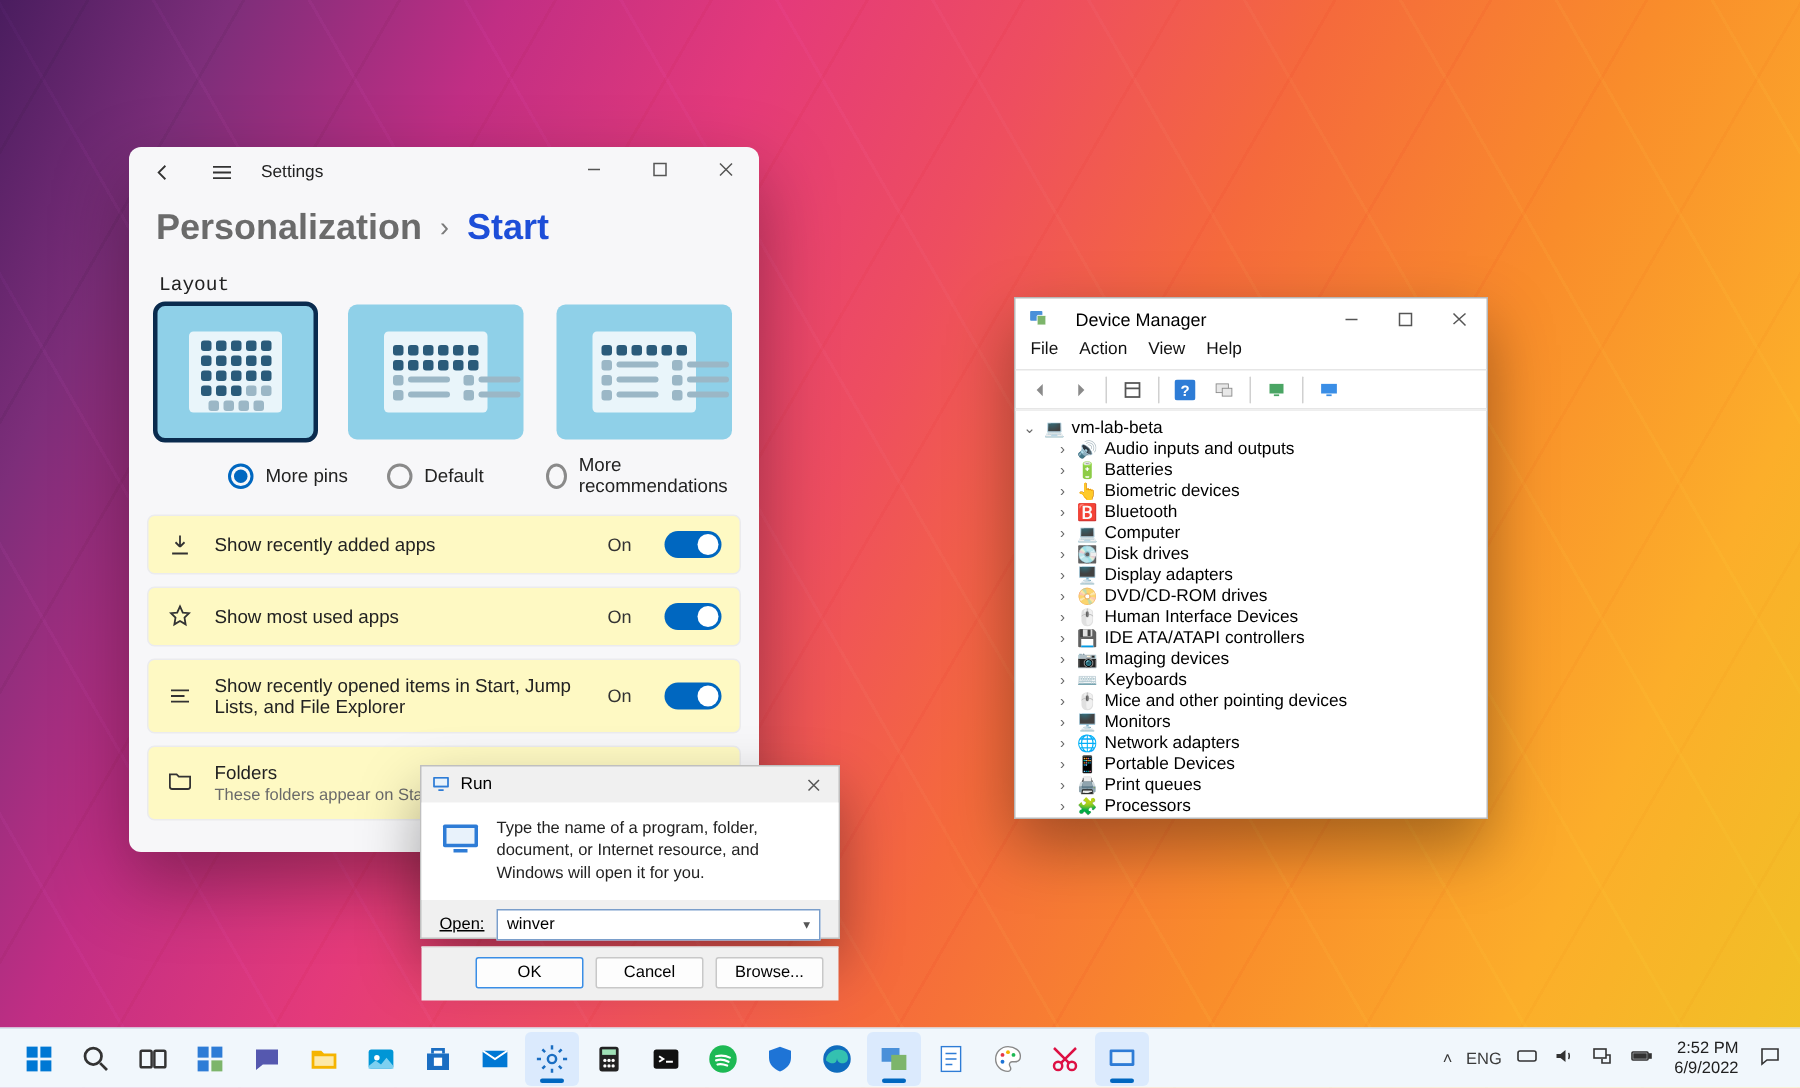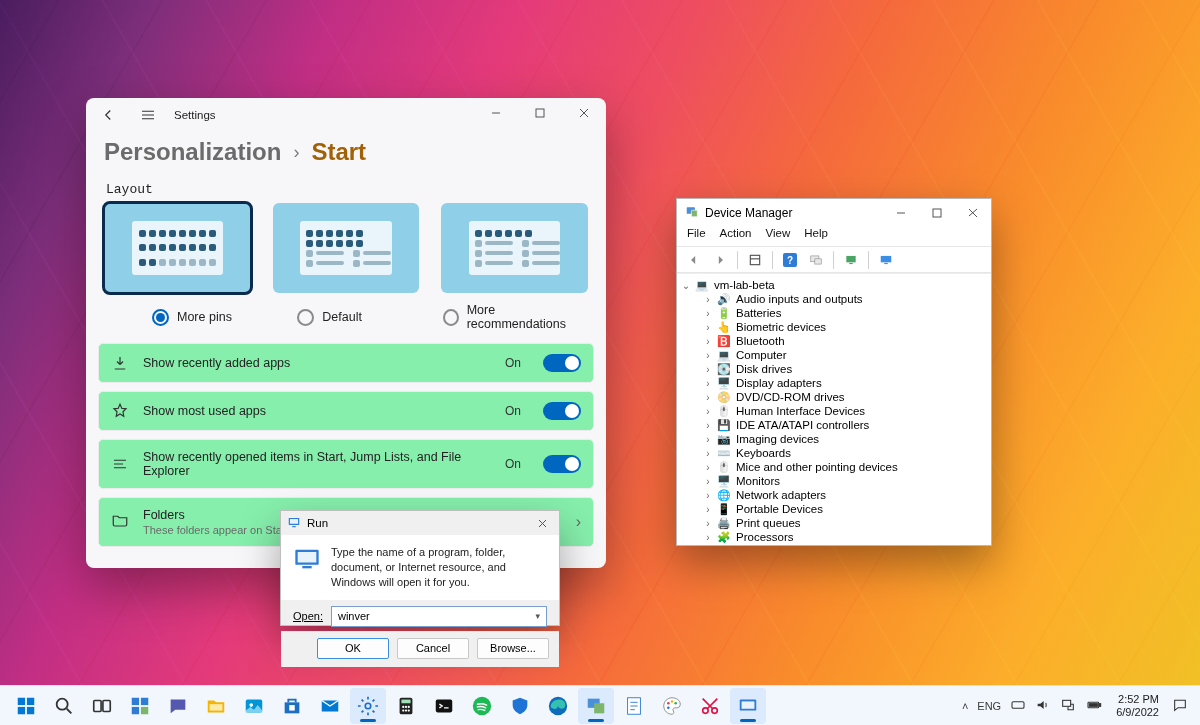--- a/index.html
+++ b/index.html
@@ -21,46 +21,46 @@
       repeating-linear-gradient(-60deg, rgba(0,0,0,.05) 0 2px, transparent 2px 90px);
     mix-blend-mode: overlay;
   }
 
   
   .window { position: absolute; background: #fff; border-radius: 8px; box-shadow: 0 20px 50px rgba(0,0,0,.35); }
   .win-controls { position: absolute; top: 0; right: 0; display: flex; }
   .win-btn { width: 44px; height: 30px; display:flex; align-items:center; justify-content:center; color:#555; }
 
   
-  #settings { left: 86px; top: 98px; width: 520px; height: 470px; background:#f7f7f9; }
+  #settings { left: 86px; top: 98px; width: 420px; height: 470px; background:#f7f7f9; }
   #settings .titlebar { height: 34px; display:flex; align-items:center; gap:12px; padding-left:8px; }
   #settings .tb-btn { width:28px; height:28px; display:flex; align-items:center; justify-content:center; color:#333; border-radius:4px;}
   #settings .app-name { font-size:11.5px; color:#222; }
   #settings .breadcrumb { padding: 6px 18px 2px; display:flex; align-items:baseline; gap:12px; }
-  #settings .breadcrumb .bc { font-size:24px; font-weight:600; color:#a16207; }
+  #settings .breadcrumb .bc { font-size:24px; font-weight:600; color:#1d4ed8; }
   #settings .breadcrumb .bc.parent { color:#6b6b6b; }
   #settings .breadcrumb .chev { color:#7a7a7a; font-size:18px; position:relative; top:-2px;}
   #settings .section-label { padding: 14px 20px 6px; font-size:13px; color:#222;font-family:Liberation Mono, monospace; }
   #settings .layouts { display:flex; gap:22px; padding: 0 18px; }
   .layout-card { flex:1; background:#8fd0e8; border-radius:6px; padding:10px; display:flex; align-items:center; justify-content:center; height:90px; position:relative;}
   .layout-card.selected { outline:3px solid #0a2b4e; outline-offset:-1px;}
   .layout-card .inner { background:#e9f5fa; width:72%; height:76%; border-radius:3px; display:flex; align-items:center; justify-content:center; padding:6px; gap:3px; flex-wrap:wrap; }
   .dot { width:7px; height:7px; background:#2a5b7a; border-radius:2px; }
   .dot.light { background:#9bb7c6; }
   .layout-card.v2 .inner, .layout-card.v3 .inner { flex-direction:column; align-items:flex-start; }
   .rowline { height:4px; background:#9bb7c6; border-radius:2px; }
   .rowitem { display:flex; align-items:center; gap:3px;}
 
   #settings .radios { display:flex; padding: 10px 18px 4px; margin-left: 48px; }
   #settings .radio { flex:1; display:flex; align-items:center; gap:8px; font-size:12.5px; color:#222;}
   .rdisc { width:17px; height:17px; border-radius:50%; border:2px solid #0067c0; display:inline-flex; align-items:center; justify-content:center;}
   .rdisc.off { border-color:#8a8a8a;}
   .rdisc .pip { width:9px; height:9px; border-radius:50%; background:#0067c0; }
 
-  .card { margin: 8px 12px 0; background:#86efac; border:1px solid #ebebee; border-radius:5px; padding:10px 12px; display:flex; align-items:center; gap:14px;}
+  .card { margin: 8px 12px 0; background:#fef9c3; border:1px solid #ebebee; border-radius:5px; padding:10px 12px; display:flex; align-items:center; gap:14px;}
   .card .ic { width:18px; height:18px; color:#333; display:flex; align-items:center; justify-content:center;}
   .card .lbl { font-size:12.5px; color:#222; flex:1; }
   .card .sub { font-size:11px; color:#6a6a6a; margin-top:2px;}
   .card .state { font-size:12px; color:#333; margin-right:8px;}
   .toggle { width:38px; height:18px; background:#0067c0; border-radius:10px; position:relative;}
   .toggle::after { content:""; position:absolute; right:2px; top:2px; width:14px; height:14px; background:#fff; border-radius:50%; }
 
   
   #run { left: 280px; top: 510px; width: 280px; height: 116px; background:#f0f0f0; border-radius:0; box-shadow: 0 18px 40px rgba(0,0,0,.35); border:1px solid #bfbfbf;}
   #run .titlebar { height:24px; display:flex; align-items:center; padding-left:6px; gap:6px; font-size:11.5px; }
@@ -68,21 +68,21 @@
   #run .desc { font-size:11px; color:#222; line-height:1.35; }
   #run .openrow { display:flex; align-items:center; gap:8px; padding:6px 12px 4px; }
   #run .openlbl { font-size:11px; }
   #run select, #run .combo { flex:1; height:21px; font-size:11px; padding:0 6px; border:1px solid #7a9ecb; background:#fff; display:flex; align-items:center; justify-content:space-between;}
   #run .btnrow { display:flex; gap:8px; justify-content:flex-end; padding:6px 10px 8px; background:#f0f0f0; border-top:1px solid #e4e4e4;}
   #run button { width:72px; height:21px; font-size:11px; background:#fdfdfd; border:1px solid #c8c8c8; border-radius:2px;}
   #run button.default { border-color:#3a8ee6; }
 
   
   #devmgr { left: 676px; top: 198px; width: 316px; height: 348px; border-radius:0; border:1px solid #b8b8b8; box-shadow: 0 18px 40px rgba(0,0,0,.35);}
-  #devmgr .titlebar { height:28px; display:flex; align-items:center; gap:6px; padding-left:8px; font-size:12px;}
+  #devmgr .titlebar { height:28px; display:flex; align-items:center; gap:18px; padding-left:8px; font-size:12px;}
   #devmgr .win-controls .win-btn { width:36px; height:28px;}
   #devmgr .menubar { height:20px; display:flex; gap:14px; padding-left:10px; font-size:11.5px; color:#111; border-bottom:1px solid #e6e6e6;}
   #devmgr .toolbar { height:26px; display:flex; align-items:center; gap:4px; padding:0 6px; border-bottom:1px solid #e6e6e6; }
   #devmgr .tool { width:22px; height:22px; display:flex; align-items:center; justify-content:center; color:#555; border-radius:3px;}
   #devmgr .tool.sep { width:1px; background:#d0d0d0; height:18px; margin:0 2px;}
   #devmgr .tree { padding:4px 2px; font-size:11.5px; overflow:auto; height:272px; border-top:1px solid #eee; }
   .node { display:flex; align-items:center; gap:5px; height:14px; padding-left:8px;}
   .node.root { padding-left:2px; font-weight:400;}
   .node .exp { font-size:10px; color:#6a6a6a; width:10px; text-align:center;}
   .node .devic { width:13px; height:13px; display:inline-flex; align-items:center; justify-content:center; font-size:11px;}

